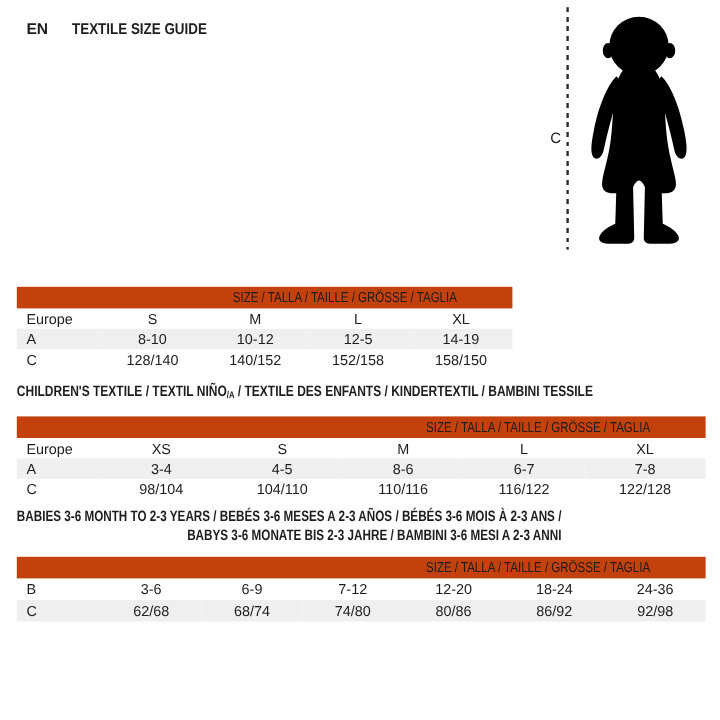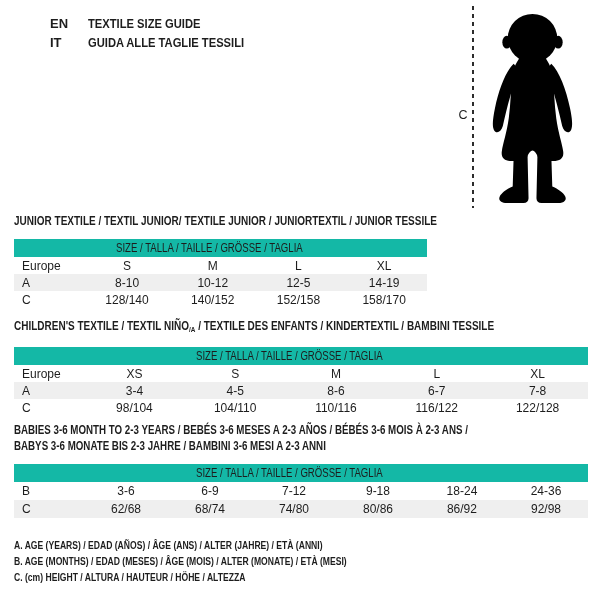--- a/index.html
+++ b/index.html
@@ -8,64 +8,60 @@
     background:#ffffff; color:#1d1d1d;
     font-family:"Liberation Sans", sans-serif;
   }
   
   .cond  { display:inline-block; transform:scaleX(0.80); transform-origin:0 50%; white-space:nowrap; }
   .cond88{ display:inline-block; transform:scaleX(0.86); transform-origin:0 50%; white-space:nowrap; }
   .condb { display:block;        transform:scaleX(0.78); transform-origin:0 50%; white-space:nowrap; }
 
   
   .lang-block { position:absolute; left:22px; top:14px; font-weight:bold; font-size:13px; }
-  .lang-row   { display:flex; line-height:19px;margin-left:28px; }
+  .lang-row   { display:flex; line-height:19px; }
   .lang-code  { width:38px; }
 
   
   .height-marker { position:absolute; left:456px; top:108px; width:14px; text-align:center;
                    font-size:12.5px; font-weight:400; }
   .dash-line { position:absolute; left:472px; top:6px; width:2px; height:202px;
                background:repeating-linear-gradient(to bottom,#2c2c2c 0 4px,transparent 4px 8px); }
   .baby { position:absolute; left:486px; top:11px; width:93px; height:193px; }
 
   
   .sec-title { position:absolute; left:14px; font-size:12.5px; font-weight:bold;
                margin:0; white-space:nowrap; line-height:16px; }
   .sub { font-size:8px; vertical-align:-2px; letter-spacing:0; }
 
   
   table.size-table { position:absolute; left:14px; border-collapse:collapse; table-layout:fixed;
                      font-size:12px; color:#1d1d1d; }
   #tbl-junior   { top:239px; width:413px; }
   #tbl-children { top:347px; width:574px; }
   #tbl-babies   { top:464px; width:574px; }
-  .size-table th.bar { background:#14b8a6; height:18px; font-weight:400; text-align:center;
+  .size-table th.bar { background:#c2410c; height:18px; font-weight:400; text-align:right;
                        padding:0 0 0 24px; font-size:12px; }
   .size-table td { height:17px; padding:0; text-align:center; vertical-align:middle; }
   #tbl-babies td { height:18px; }
   .size-table td.lbl { text-align:left; padding-left:8px; }
   .size-table tbody tr:nth-child(even) { background:#efefef; }
 
   
   .notes { position:absolute; left:14px; top:537px; font-size:11px; font-weight:bold; line-height:16px; }
 </style>
 </head>
 <body>
 
 <div class="page">
 
   <div class="lang-block">
     <div class="lang-row">
       <span class="lang-code">EN</span>
       <span class="cond88">TEXTILE SIZE GUIDE</span>
-    </div>
-    <div class="lang-row">
-      <span class="lang-code">IT</span>
-      <span class="cond88">GUIDA ALLE TAGLIE TESSILI</span>
     </div>
   </div>
 
   <span class="height-marker">C</span>
   <div class="dash-line"></div>
   <svg class="baby" viewBox="0 0 94 198" preserveAspectRatio="none" aria-hidden="true">
     <g fill="#000000">
       <circle cx="47" cy="28" r="25"></circle>
       <ellipse cx="21" cy="32" rx="4.5" ry="6.5"></ellipse>
       <ellipse cx="73" cy="32" rx="4.5" ry="6.5"></ellipse>
@@ -108,23 +104,20 @@
 
       <path d="M 66 54
                C 74 62 81 80 85 100
                C 87 110 88 118 86 122
                C 84 126 79 125 77 118
                C 74 104 70 88 65 72
                C 63 64 62 58 66 54 Z"></path>
     </g>
   </svg>
 
-  <h2 class="sec-title" style="top:213px;">
-    <span class="cond">JUNIOR TEXTILE / TEXTIL JUNIOR/ TEXTILE JUNIOR / JUNIORTEXTIL / JUNIOR TESSILE</span>
-  </h2>
   <table class="size-table" id="tbl-junior">
     <colgroup>
         <col style="width:17%">
         <col style="width:20.75%">
         <col style="width:20.75%">
         <col style="width:20.75%">
         <col style="width:20.75%">
       </colgroup>
     <thead>
       <tr>
@@ -146,21 +139,21 @@
           <td>8-10</td>
           <td>10-12</td>
           <td>12-5</td>
           <td>14-19</td>
         </tr>
         <tr>
           <td class="lbl">C</td>
           <td>128/140</td>
           <td>140/152</td>
           <td>152/158</td>
-          <td>158/170</td>
+          <td>158/150</td>
         </tr>
       </tbody>
   </table>
 
   <h2 class="sec-title" style="top:318px;">
     <span class="cond"><span>CHILDREN'S TEXTILE / TEXTIL NIÑO</span><span class="sub">/A</span><span> / TEXTILE DES ENFANTS / KINDERTEXTIL / BAMBINI TESSILE</span></span>
   </h2>
   <table class="size-table" id="tbl-children">
     <colgroup>
         <col style="width:12.2%">
@@ -198,21 +191,21 @@
           <td class="lbl">C</td>
           <td>98/104</td>
           <td>104/110</td>
           <td>110/116</td>
           <td>116/122</td>
           <td>122/128</td>
         </tr>
       </tbody>
   </table>
 
-  <h2 class="sec-title" style="top:422px;">
+  <h2 class="sec-title" style="top:422px;text-align:right;">
     <span class="condb">BABIES 3-6 MONTH TO 2-3 YEARS / BEBÉS 3-6 MESES A 2-3 AÑOS / BÉBÉS 3-6 MOIS À 2-3 ANS /</span>
     <span class="condb">BABYS 3-6 MONATE BIS 2-3 JAHRE / BAMBINI 3-6 MESI A 2-3 ANNI</span>
   </h2>
   <table class="size-table" id="tbl-babies">
     <colgroup>
         <col style="width:12.2%">
         <col style="width:14.63%">
         <col style="width:14.63%">
         <col style="width:14.63%">
         <col style="width:14.63%">
@@ -225,35 +218,30 @@
           <span class="cond">SIZE / TALLA / TAILLE / GRÖSSE / TAGLIA</span>
         </th>
       </tr>
     </thead>
     <tbody>
         <tr>
           <td class="lbl">B</td>
           <td>3-6</td>
           <td>6-9</td>
           <td>7-12</td>
-          <td>9-18</td>
+          <td>12-20</td>
           <td>18-24</td>
           <td>24-36</td>
         </tr>
         <tr>
           <td class="lbl">C</td>
           <td>62/68</td>
           <td>68/74</td>
           <td>74/80</td>
           <td>80/86</td>
           <td>86/92</td>
           <td>92/98</td>
         </tr>
       </tbody>
   </table>
 
-  <div class="notes">
-    <span class="condb">A. AGE (YEARS) / EDAD (AÑOS) / ÂGE (ANS) / ALTER (JAHRE) / ETÀ (ANNI)</span>
-    <span class="condb">B. AGE (MONTHS) / EDAD (MESES) / ÂGE (MOIS) / ALTER (MONATE) / ETÀ (MESI)</span>
-    <span class="condb">C. (cm) HEIGHT / ALTURA / HAUTEUR / HÖHE / ALTEZZA</span>
-  </div>
 
 </div>
 
 </body></html>

